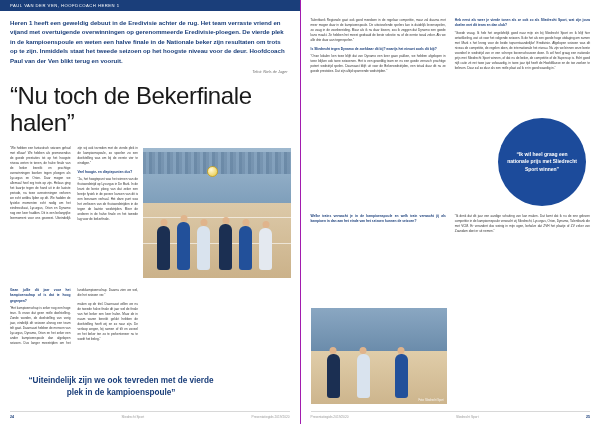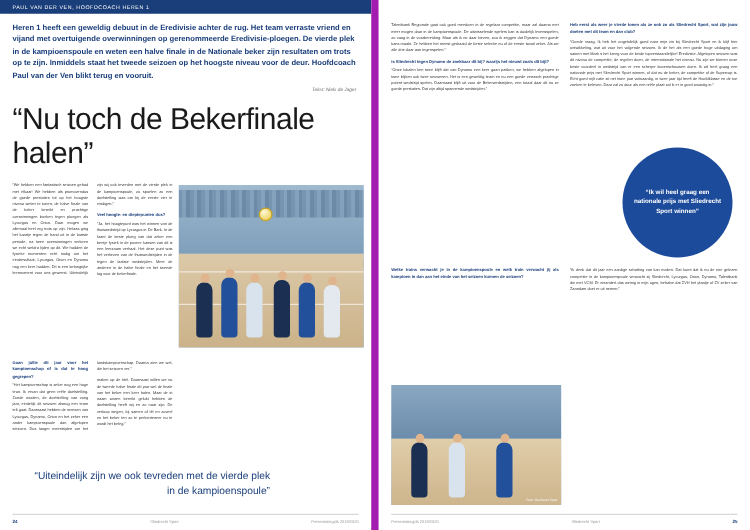--- a/index.html
+++ b/index.html
@@ -21,21 +21,21 @@
     display: flex;
   }
   .page {
     position: relative;
     width: 300px;
     height: 424px;
     background: #ffffff;
     overflow: hidden;
   }
   .page-left {
-    border-right: 6px solid #a21caf;
+    border-right: 1px solid #a21caf;
   }
   
   .topbar {
     position: absolute;
     top: 0; left: 0; right: 0;
     height: 11px;
     background: #1a3e7a;
     color: #ffffff;
     font-size: 4.2px;
     letter-spacing: 0.5px;
@@ -174,22 +174,22 @@
 
   
   .pullquote-left {
     position: absolute;
     left: 26px;
     bottom: 26px;
     width: 190px;
     color: #1a3e7a;
     font-size: 8.2px;
     line-height: 1.4;
-    font-weight: normal;
-    text-align: right;
+    font-weight: bold;
+    text-align: center;
   }
 
   
   .lcols-bottom {
     position: absolute;
     left: 10px;
     bottom: 78px;
     width: 128px;
     column-count: 2;
     column-gap: 7px;

